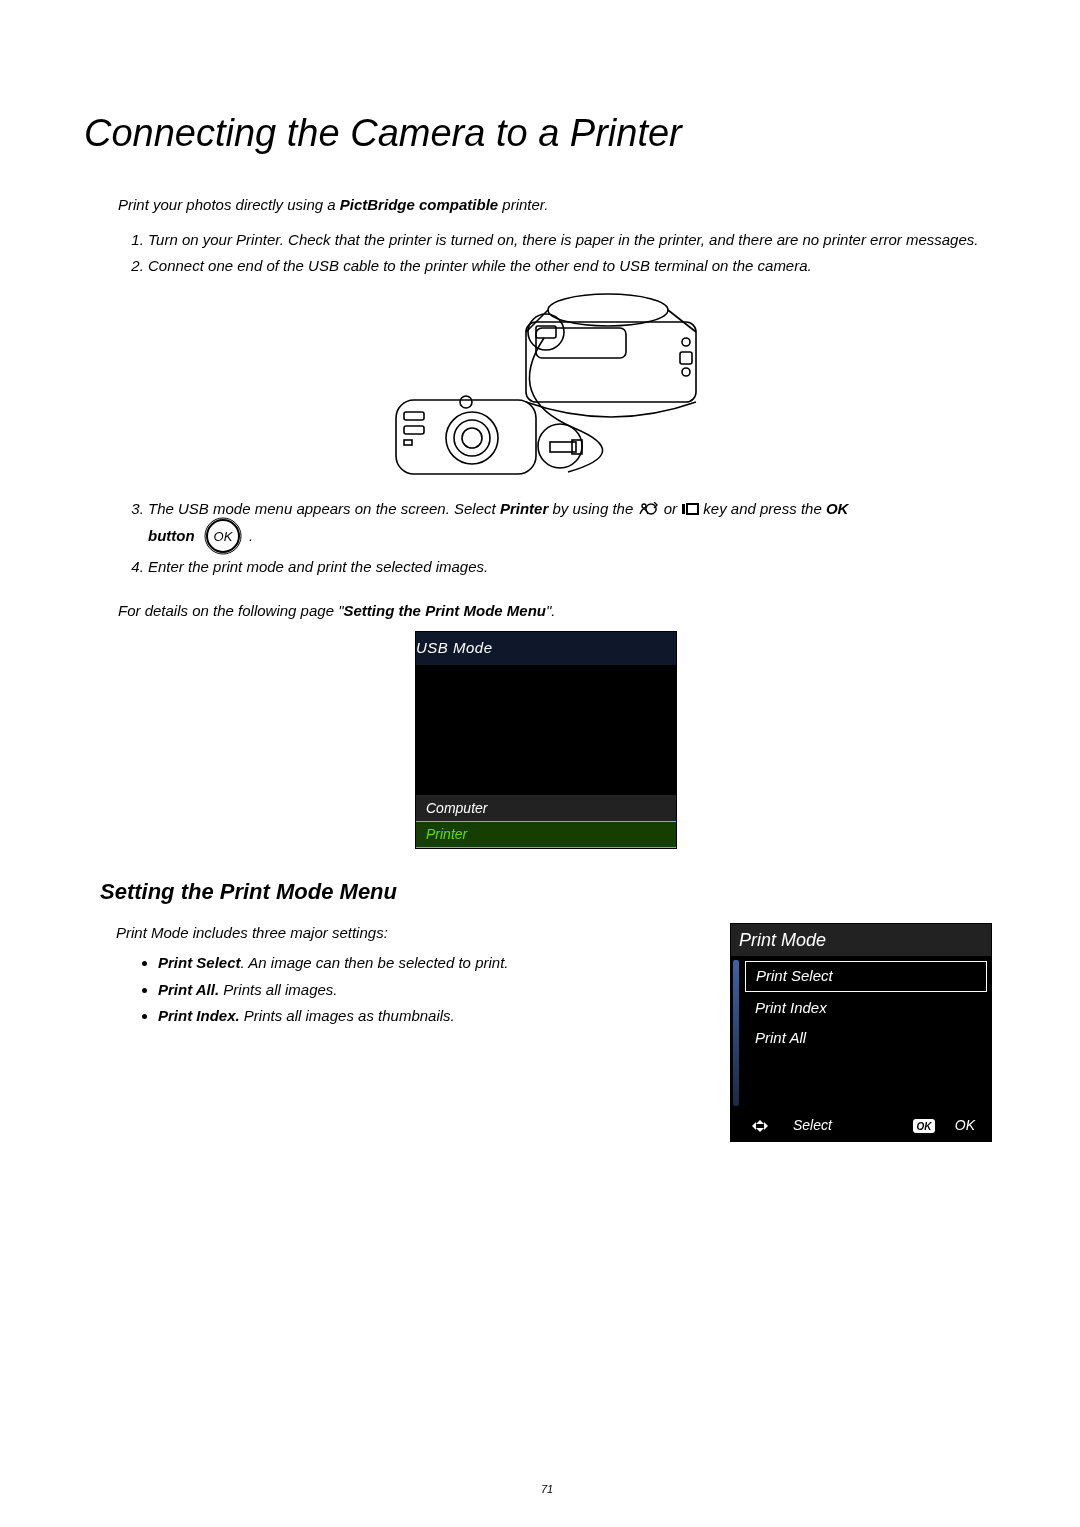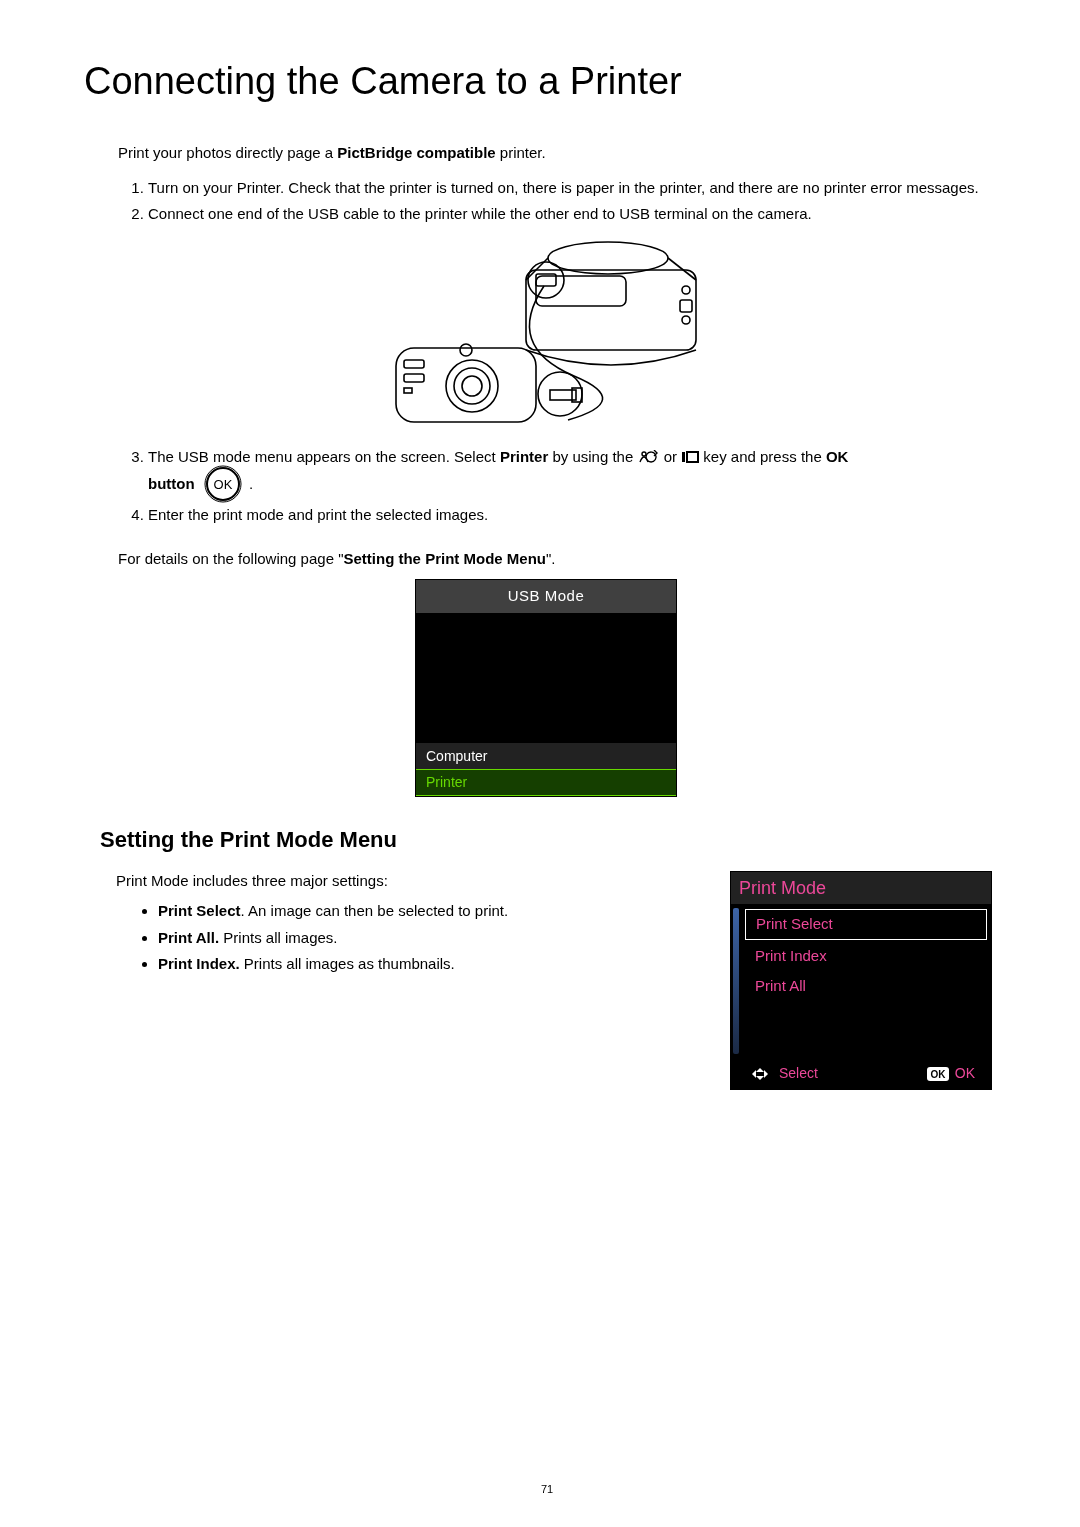--- a/index.html
+++ b/index.html
@@ -8,22 +8,23 @@
     background: #fff;
     font-family: Verdana, Arial, sans-serif;
     color: #000;
     font-size: 15px;
     line-height: 1.35;
   }
   .page {
     width: 1080px;
     min-height: 1527px;
     box-sizing: border-box;
-    padding: 56px 72px 40px 84px;
+    padding: 108px 72px 40px 84px;
     position: relative;
+    font-style: italic;
   }
   h1 {
     font-size: 38px;
     font-weight: 400;
     margin: 0 0 36px 0;
   }
   h2 {
     font-size: 22px;
     font-weight: 700;
     margin: 28px 16px 16px 16px;
@@ -64,22 +65,22 @@
   .lcd {
     background: #000;
     color: #fff;
     width: 260px;
     margin: 10px auto 20px auto;
     font-family: Arial, sans-serif;
     font-size: 14px;
     border: 1px solid #000;
   }
   .lcd-title {
-    background: #404040;
-    text-align: center;
+    background: #0f172a;
+    text-align: left;
     padding: 6px 0;
     font-size: 15px;
     letter-spacing: 0.5px;
   }
   .lcd-body {
     height: 130px;
     background: #000;
   }
   .lcd-item {
     padding: 4px 10px;
@@ -92,21 +93,21 @@
   }
   .lcd-item.sel-dim {
     background: #222;
     color: #fff;
   }
 
   
   .lcd2 {
     width: 260px;
     background: #000;
-    color: #ec4899;
+    color: #ffffff;
     font-family: Arial, sans-serif;
     font-size: 15px;
     float: right;
     margin: 0 0 10px 18px;
     border: 1px solid #000;
   }
   .lcd2-header {
     background: #222;
     padding: 4px 8px;
     font-size: 18px;
@@ -132,21 +133,21 @@
   }
   .lcd2-footer {
     display: flex;
     justify-content: space-between;
     padding: 6px 16px 6px 16px;
     font-size: 14px;
   }
   .lcd2-footer .grp {
     display: flex;
     align-items: center;
-    gap: 6px;
+    gap: 20px;
   }
   .nav-arrows, .ok-badge {
     display: inline-flex;
     align-items: center;
   }
   .ok-badge svg { display:block; }
 
   .body-sec {
     margin: 0 16px;
   }
@@ -169,21 +170,21 @@
   .clearfix::after { content:""; display:block; clear:both; }
 </style>
 </head>
 <body>
 
 <div class="page">
 
   <h1>Connecting the Camera to a Printer</h1>
 
   <p class="intro">
-    <span>Print your photos directly page a </span><b>PictBridge compatible</b><span> printer.</span>
+    <span>Print your photos directly using a </span><b>PictBridge compatible</b><span> printer.</span>
   </p>
 
   <ol class="steps">
     <li>Turn on your Printer. Check that the printer is turned on, there is paper in the printer, and there are no printer error messages.</li>
     <li>Connect one end of the USB cable to the printer while the other end to USB terminal on the camera.</li>
   </ol>
 
   <div class="conn-illustration">
     <svg viewBox="0 0 340 200" width="340" height="200">
       <g fill="none" stroke="#000" stroke-width="1.6">

